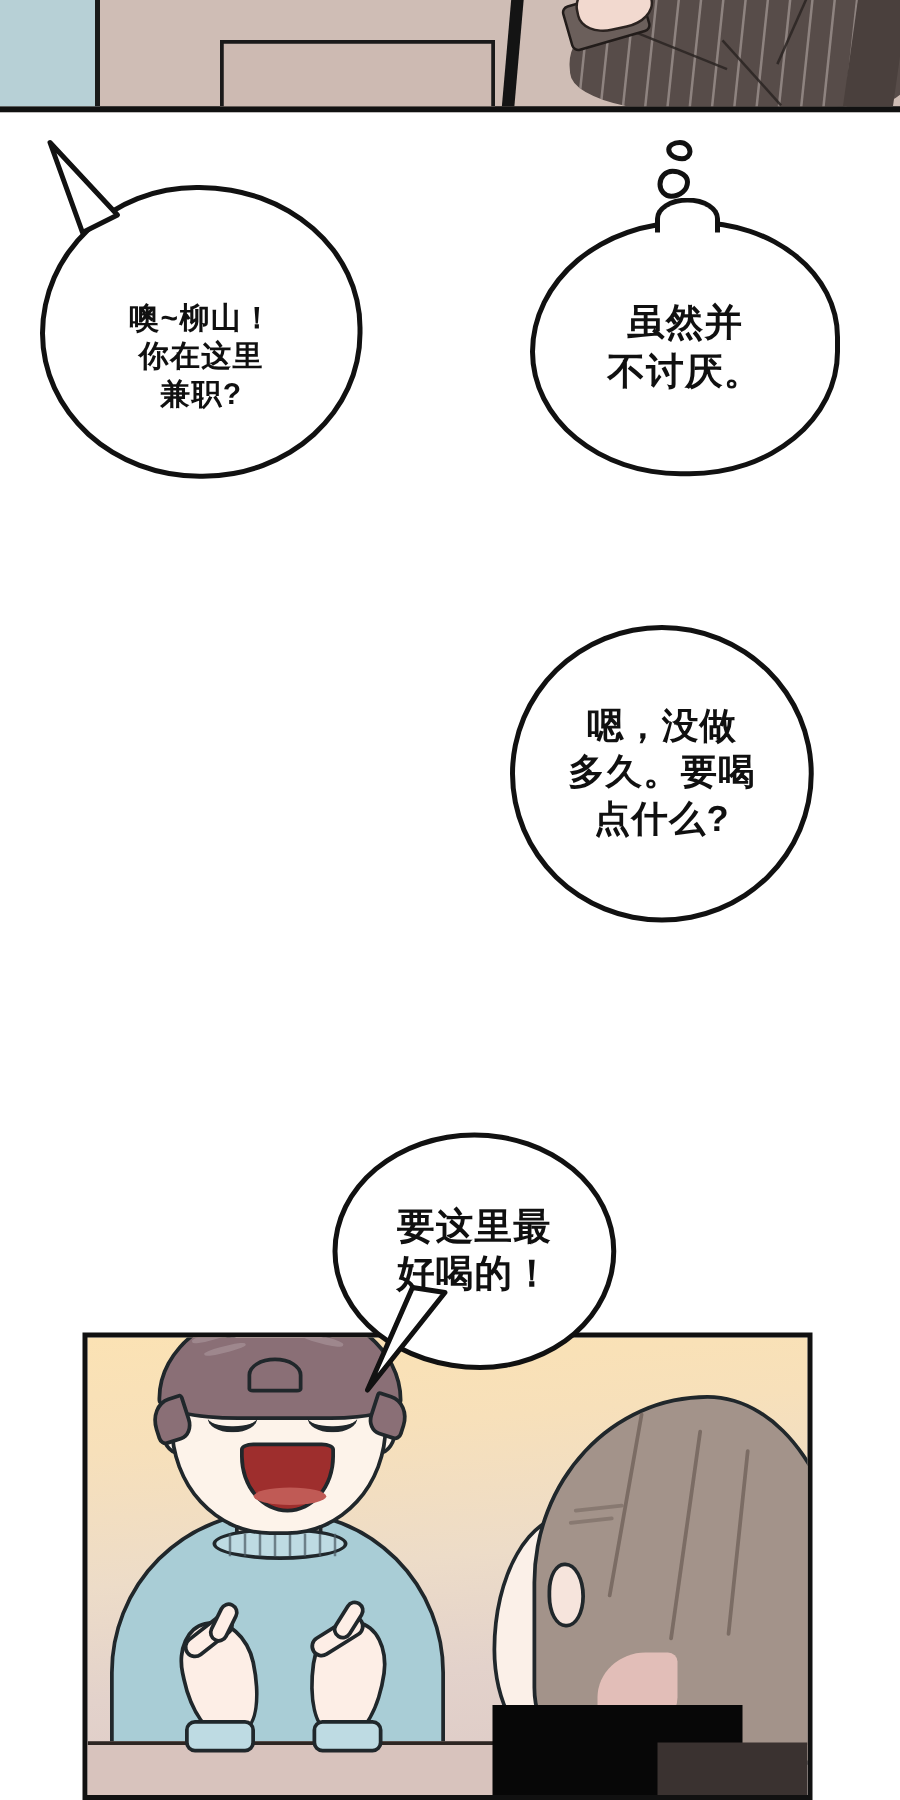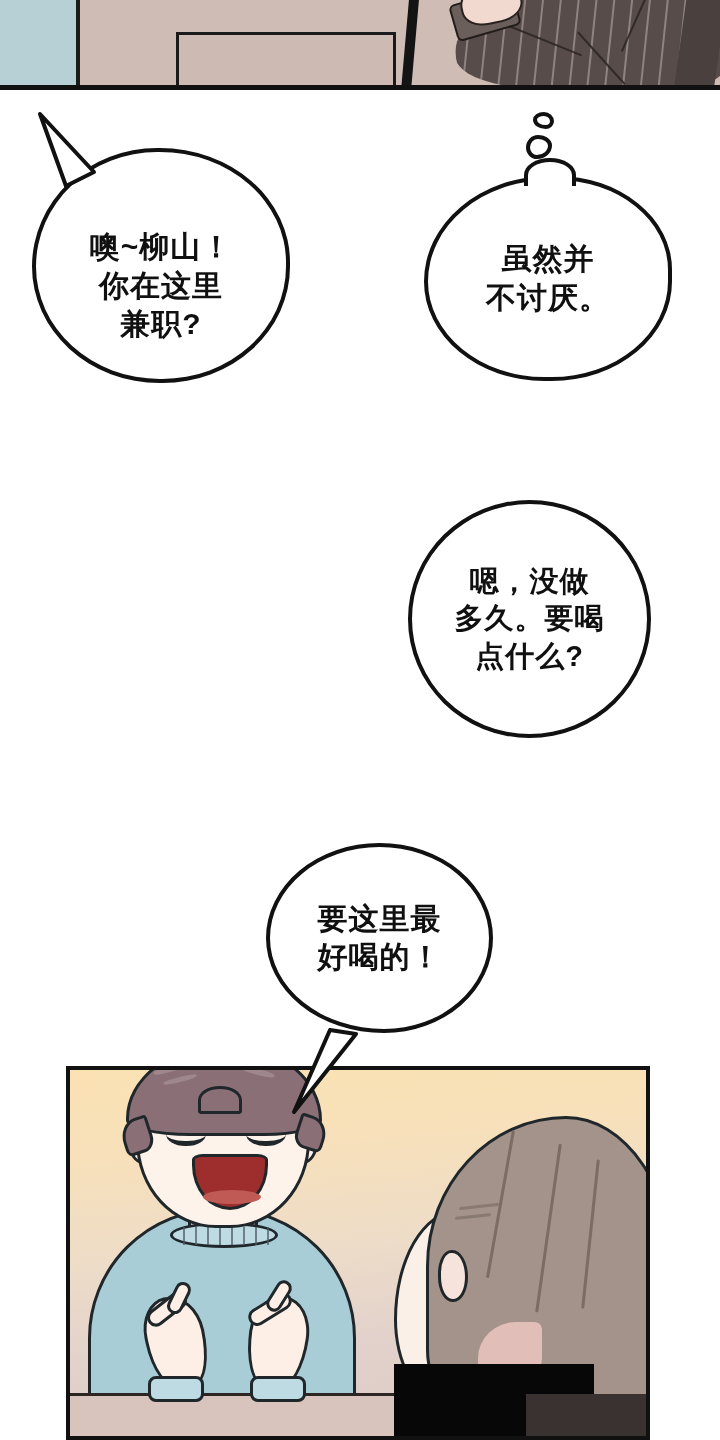--- a/index.html
+++ b/index.html
@@ -79,21 +79,21 @@
     color:#101010;font-weight:700;letter-spacing:1px;
     line-height:1.28;white-space:pre-line;
     font-family:"Liberation Sans","DejaVu Sans",sans-serif;
   }
 
   
   #bubble-1{
     left:32px;top:148px;width:258px;height:235px;
     border-radius:49% 51% 50% 50% / 51% 49% 50% 50%;
   }
-  #bubble-1 .btext{font-size:30px;margin-top:41px;}
+  #bubble-1 .btext{font-size:24px;margin-top:41px;}
   #bubble-1-tail{
     position:absolute;left:36px;top:110px;width:70px;height:80px;
     z-index:3;
   }
 
   
   #bubble-2{
     left:424px;top:176px;width:248px;height:205px;
     border-radius:52% 48% 50% 50% / 53% 47% 50% 50%;
   }
@@ -122,21 +122,21 @@
 
   
   #bubble-3{
     left:408px;top:500px;width:243px;height:238px;
     border-radius:50% 50% 50% 50% / 50% 50% 50% 50%;
   }
   #bubble-3 .btext{font-size:29px;}
 
   
   #bubble-4{
-    left:266px;top:843px;width:227px;height:190px;
+    left:266px;top:906px;width:227px;height:190px;
     border-radius:50% 50% 48% 52% / 50% 50% 50% 50%;
     z-index:7;
   }
   #bubble-4 .btext{font-size:30px;}
   #bubble-4-tail{
     position:absolute;left:290px;top:1028px;width:70px;height:88px;
     z-index:8;
   }
 
   

